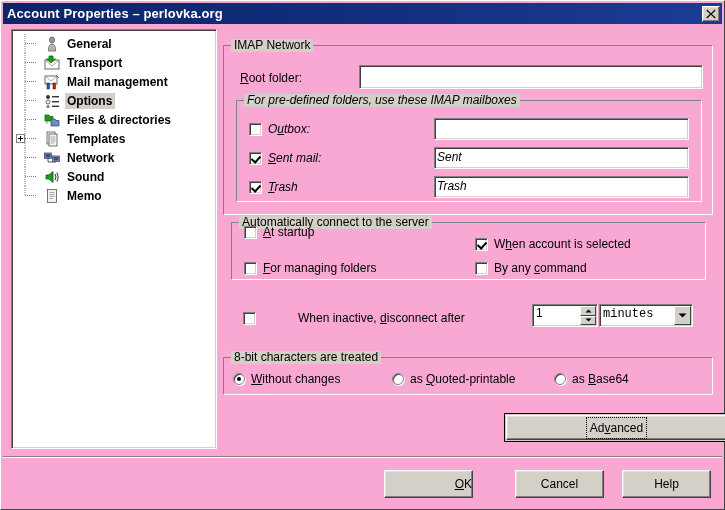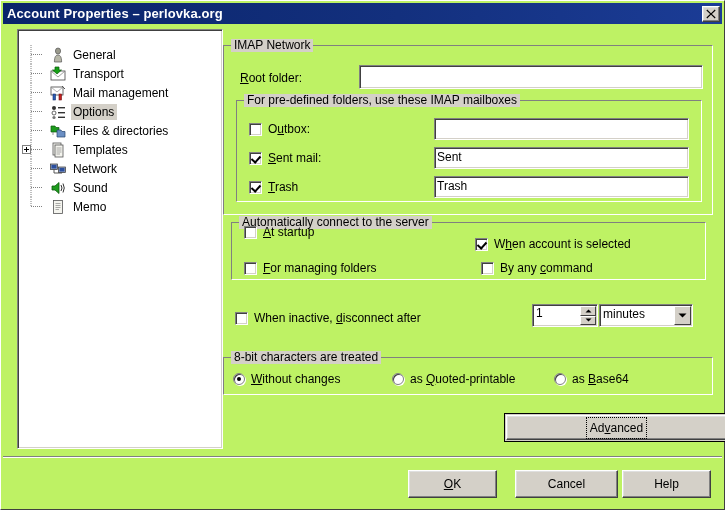--- a/index.html
+++ b/index.html
@@ -11,21 +11,21 @@
     font-family: "Liberation Sans", sans-serif;
     font-size: 12px;
     color: #000;
     overflow: hidden;
     position: relative;
   }
   .dialog {
     position: absolute;
     left: 0; top: 0;
     width: 725px; height: 510px;
-    background: #bef264;
+    background: #f9a8d4;
     border-top: 1px solid #ffffff;
     border-left: 1px solid #ffffff;
     border-right: 1px solid #404040;
     border-bottom: 1px solid #404040;
     box-sizing: border-box;
   }
   
   .titlebar {
     position: absolute;
     left: 2px; top: 2px;
@@ -55,31 +55,32 @@
     box-shadow: inset -1px -1px 0 #808080, inset 1px 1px 0 #dfdfdf;
     display: flex; align-items: center; justify-content: center;
     box-sizing: border-box;
     cursor: default;
   }
   .close-btn svg { display: block; }
 
   
   .tree-panel {
     position: absolute;
-    left: 16px; top: 28px;
+    left: 10px; top: 28px;
     width: 206px; height: 420px;
     background: #ffffff;
     border-top: 1px solid #808080;
     border-left: 1px solid #808080;
     border-right: 1px solid #ffffff;
     border-bottom: 1px solid #ffffff;
     box-shadow: inset 1px 1px 0 #404040, inset -1px -1px 0 #d4d0c8;
     box-sizing: border-box;
     overflow: hidden;
-    padding-top: 15px;
+    padding-top: 4px;
+    font-weight: bold;
   }
   .tree-row {
     position: relative;
     height: 19px;
     display: flex;
     align-items: center;
     padding-left: 10px;
     white-space: nowrap;
     cursor: default;
   }
@@ -264,20 +265,21 @@
   .combo {
     position: absolute;
     display: flex;
     align-items: stretch;
     background: #ffffff;
     border: 1px solid #808080;
     border-right-color: #ffffff;
     border-bottom-color: #ffffff;
     box-shadow: inset 1px 1px 0 #404040, inset -1px -1px 0 #d4d0c8;
     box-sizing: border-box;
+    font-family: Liberation Mono, monospace;
   }
   .combo-value {
     flex: 1;
     font-size: 12px;
     line-height: 18px;
     padding-left: 3px;
     color: #000;
     white-space: nowrap;
     overflow: hidden;
   }
@@ -521,21 +523,21 @@
     </div>
   </div>
 
   <div class="group" style="left:222px; top:44px; width:490px; height:170px;">
     <span class="group-inner-border"></span>
     <span class="group-title">IMAP Network</span>
 
     <span class="lbl" style="position:absolute; left:16px; top:25px;"><span></span><u>R</u><span>oot folder:</span></span>
     <div class="textfield" style="position:absolute; left:135px; top:19px; width:344px; height:24px;" placeholder=""></div>
 
-    <div class="group" style="left:12px; top:54px; width:466px; height:102px;">
+    <div class="group" style="left:12px; top:54px; width:466px; height:102px;font-style:italic;">
       <span class="group-inner-border"></span>
       <span class="group-title">For pre-defined folders, use these IMAP mailboxes</span>
 
       <div class="cbrow" style="left:12px; top:21px;">
         <span class="checkbox"></span>
         <span class="lbl"><span>O</span><u>u</u><span>tbox:</span></span>
       </div>
       <div class="textfield" style="position:absolute; left:197px; top:17px; width:255px; height:22px;" placeholder=""></div>
 
       <div class="cbrow" style="left:12px; top:50px;">
@@ -564,27 +566,27 @@
     <div class="cbrow" style="left:12px; top:38px;">
       <span class="checkbox"></span>
       <span class="lbl"><span></span><u>F</u><span>or managing folders</span></span>
     </div>
 
     <div class="cbrow" style="left:243px; top:14px;">
       <span class="checkbox checked"></span>
       <span class="lbl"><span>W</span><u>h</u><span>en account is selected</span></span>
     </div>
 
-    <div class="cbrow" style="left:249px; top:38px;">
+    <div class="cbrow" style="left:243px; top:38px;">
       <span class="checkbox"></span>
       <span class="lbl"><span>By any </span><u>c</u><span>ommand</span></span>
     </div>
   </div>
 
-  <div class="cbrow" style="left:234px; top:310px;">
+  <div class="cbrow" style="left:242px; top:310px;gap:36px;">
     <span class="checkbox"></span>
     <span class="lbl"><span>When inactive, </span><u>d</u><span>isconnect after</span></span>
   </div>
 
   <div class="spinner" style="left:531px; top:303px; width:66px; height:23px;">
     <span class="spinner-value">1</span>
     <span class="spinner-btns">
       <span class="spin-btn">
         <svg width="7" height="4" viewBox="0 0 7 4">
             <path d="M3.5 0.5 L6.5 3.5 L0.5 3.5 Z" fill="#000"></path>
@@ -628,25 +630,25 @@
   </div>
 
   <div class="btn default-focus" style="left:487px; top:412px; width:225px; height:29px;margin-left:16px;">
     <span class="btn-face">
       <span class="btn-label"><span>Ad</span><u>v</u><span>anced</span></span>
     </span>
   </div>
 
   <div class="sep"></div>
 
-  <div class="btn" style="left:407px; top:469px; width:89px; height:28px;">
+  <div class="btn" style="left:383px; top:469px; width:89px; height:28px;justify-content:flex-end;">
     <span><span></span><u>O</u><span>K</span></span>
   </div>
 
-  <div class="btn" style="left:514px; top:469px; width:103px; height:28px;">
+  <div class="btn" style="left:514px; top:469px; width:89px; height:28px;">
     <span>Cancel</span>
   </div>
 
   <div class="btn" style="left:621px; top:469px; width:89px; height:28px;">
     <span>Help</span>
   </div>
 
 </div>
 
 </body></html>

